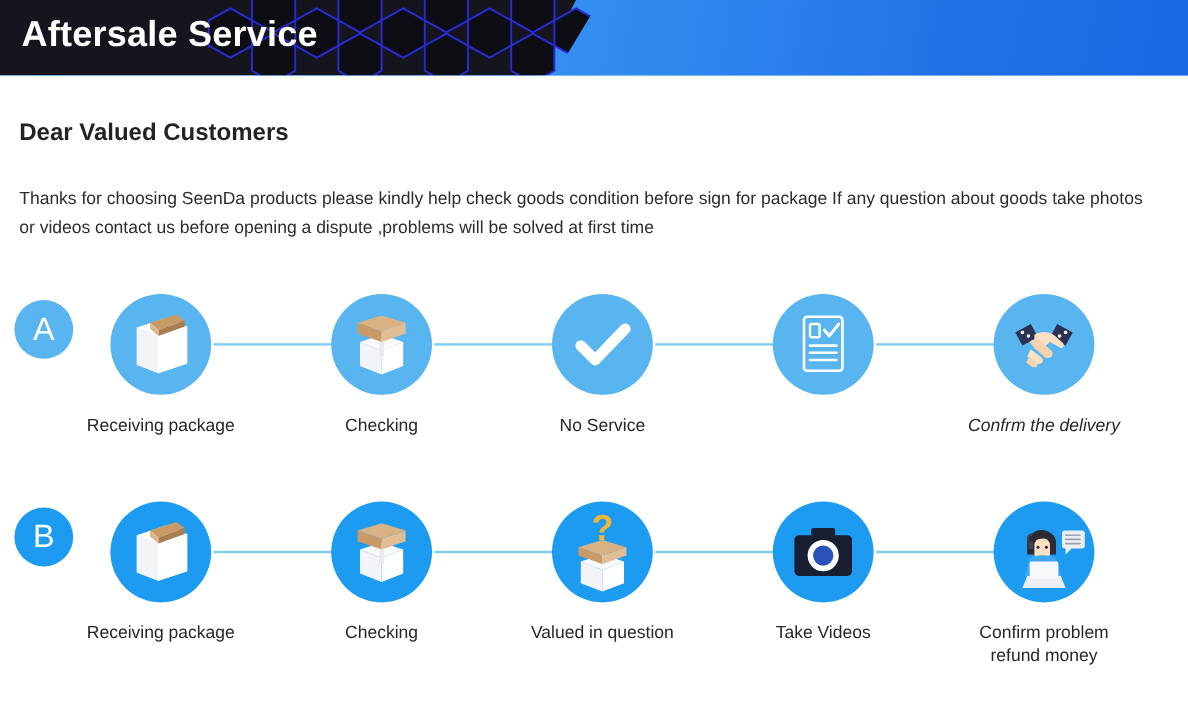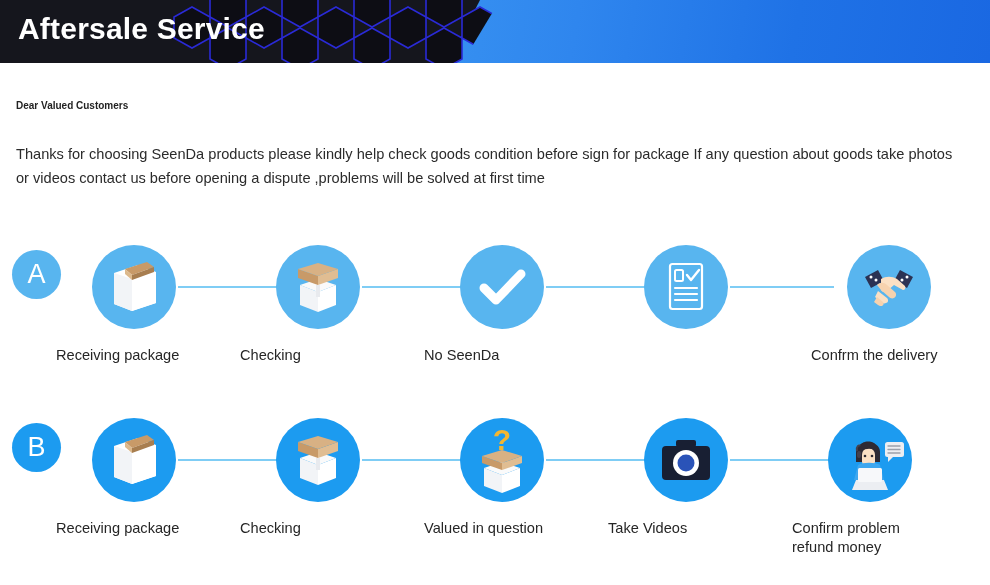--- a/index.html
+++ b/index.html
@@ -67,21 +67,21 @@
 
   
   .intro {
     position: absolute;
     left: 16px;
     top: 100px;
     width: 950px;
   }
 
   .intro-greeting {
-    font-size: 10px;
+    font-size: 20px;
     font-weight: bold;
     color: #232323;
     margin-bottom: 16px;
   }
 
   .intro-body {
     font-size: 14.6px;
     color: #2b2b2b;
     line-height: 1.62;
     width: 948px;
@@ -112,21 +112,21 @@
     color: #ffffff;
     font-family: "Liberation Sans", sans-serif;
   }
   .row-a .badge { background: #58b5ef; }
   .row-b .badge { background: #1c9bf0; }
 
   .step {
     position: absolute;
     top: 0;
     width: 156px;
-    text-align: left;
+    text-align: center;
   }
 
   .bubble {
     position: relative;
     width: 84px;
     height: 84px;
     margin: 0 auto;
     border-radius: 50%;
     overflow: visible;
   }
@@ -220,39 +220,39 @@
       </div>
       <div class="step-label">Checking</div>
     </div>
 
     <div class="step" style="left:424px;">
       <div class="bubble">
         <svg width="84" height="84" viewBox="0 0 84 84">
           <path d="M24 43 L36 55 L61 29" fill="none" stroke="#ffffff" stroke-width="9" stroke-linecap="round" stroke-linejoin="round"></path>
         </svg>
       </div>
-      <div class="step-label">No SeenDa</div>
+      <div class="step-label">No Service</div>
     </div>
 
     <div class="step" style="left:608px;">
       <div class="bubble">
         <svg width="84" height="84" viewBox="0 0 84 84">
           <rect x="26" y="19" width="32" height="45" rx="2.5" fill="none" stroke="#ffffff" stroke-width="2.2"></rect>
           <rect x="31" y="25" width="8" height="11" rx="1.5" fill="none" stroke="#ffffff" stroke-width="2"></rect>
           <path d="M43 30 L47 35 L55 25" fill="none" stroke="#ffffff" stroke-width="2.4" stroke-linecap="round" stroke-linejoin="round"></path>
           <g stroke="#ffffff" stroke-width="2.2" stroke-linecap="round">
             <line x1="31" y1="43" x2="53" y2="43"></line>
             <line x1="31" y1="49" x2="53" y2="49"></line>
             <line x1="31" y1="55" x2="53" y2="55"></line>
           </g>
         </svg>
       </div>
     </div>
 
-    <div class="step" style="left:811px;">
+    <div class="step" style="left:792px;font-style:italic;">
       <div class="bubble">
         <svg width="84" height="84" viewBox="0 0 84 84">
           <polygon points="18,32 31,25 37,36 24,43" fill="#2b3254"></polygon>
           <circle cx="24" cy="32" r="1.5" fill="#ffffff"></circle>
           <circle cx="29" cy="35" r="1.5" fill="#ffffff"></circle>
           <polygon points="66,32 53,25 47,36 60,43" fill="#2b3254"></polygon>
           <circle cx="60" cy="32" r="1.5" fill="#ffffff"></circle>
           <circle cx="55" cy="35" r="1.5" fill="#ffffff"></circle>
           <path d="M34 34 C39 31 45 31 50 34 L58 41 C59 43 58 45 56 45
                    L47 40 L40 46 C38 48 35 47 34 45 Z" fill="#fbe0c4"></path>

